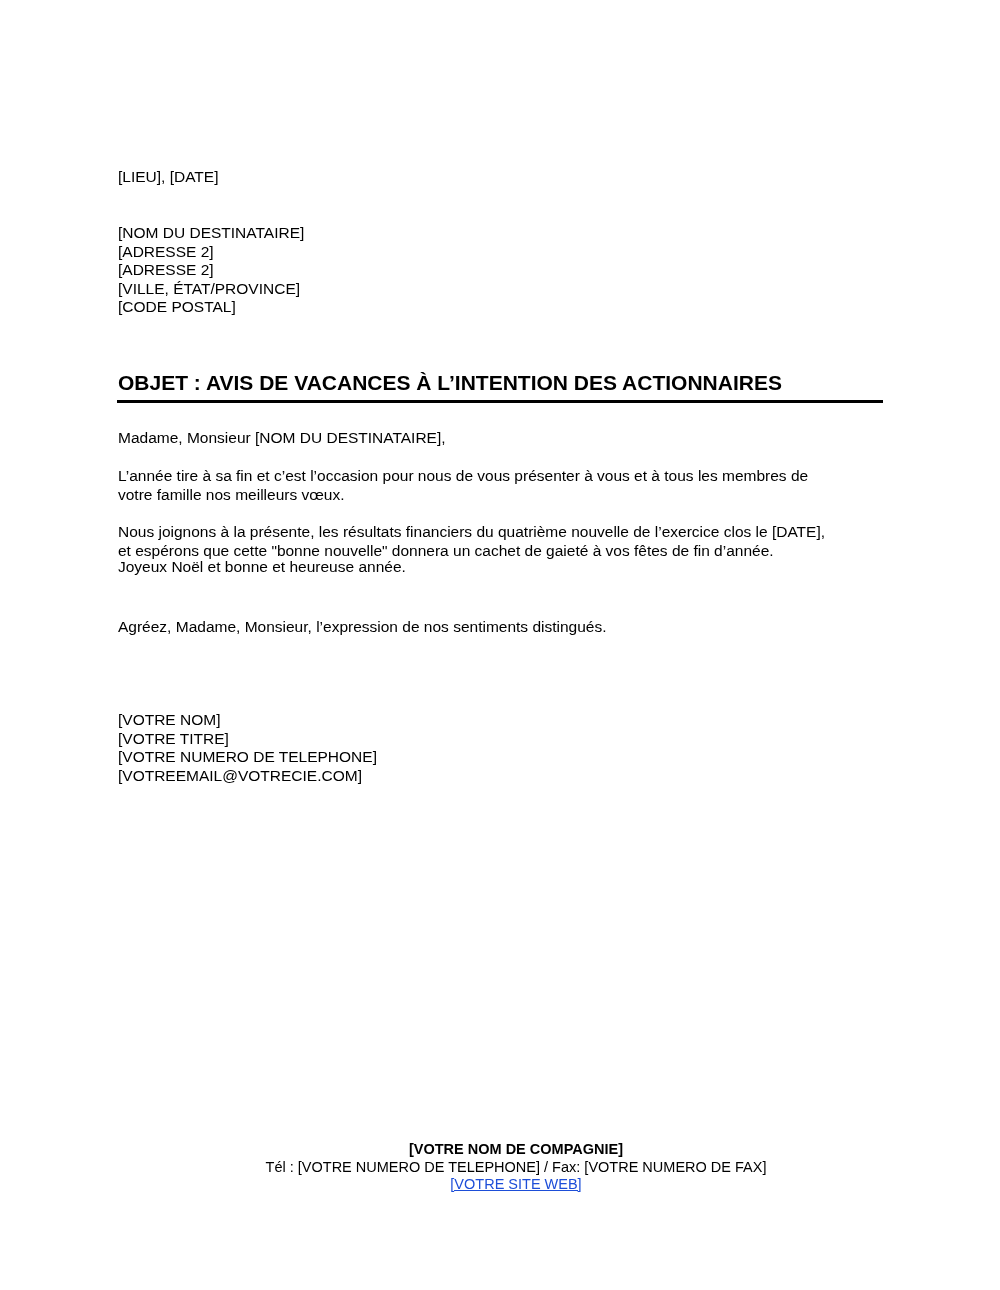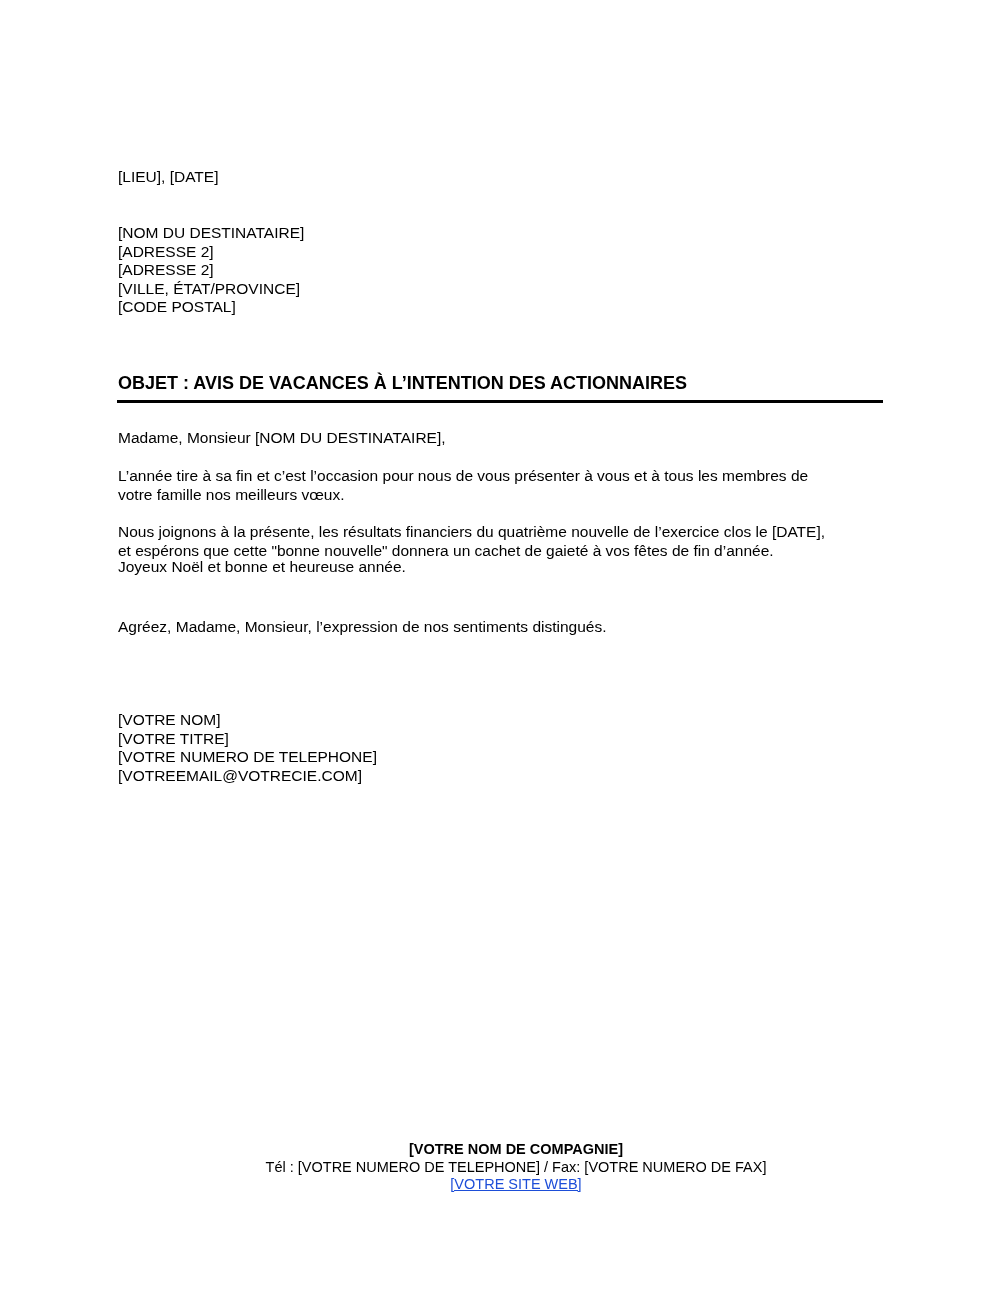--- a/index.html
+++ b/index.html
@@ -36,21 +36,21 @@
       position: absolute;
       left: 118px;
       width: 770px;
       line-height: 18.5px;
     }
     .subject {
       position: absolute;
       left: 118px;
       top: 373px;
       font-weight: bold;
-      font-size: 18px;
+      font-size: 21px;
       line-height: 20px;
       white-space: nowrap;
     }
     .rule {
       position: absolute;
       left: 117px;
       top: 400px;
       width: 766px;
       height: 3px;
       background: #000000;

